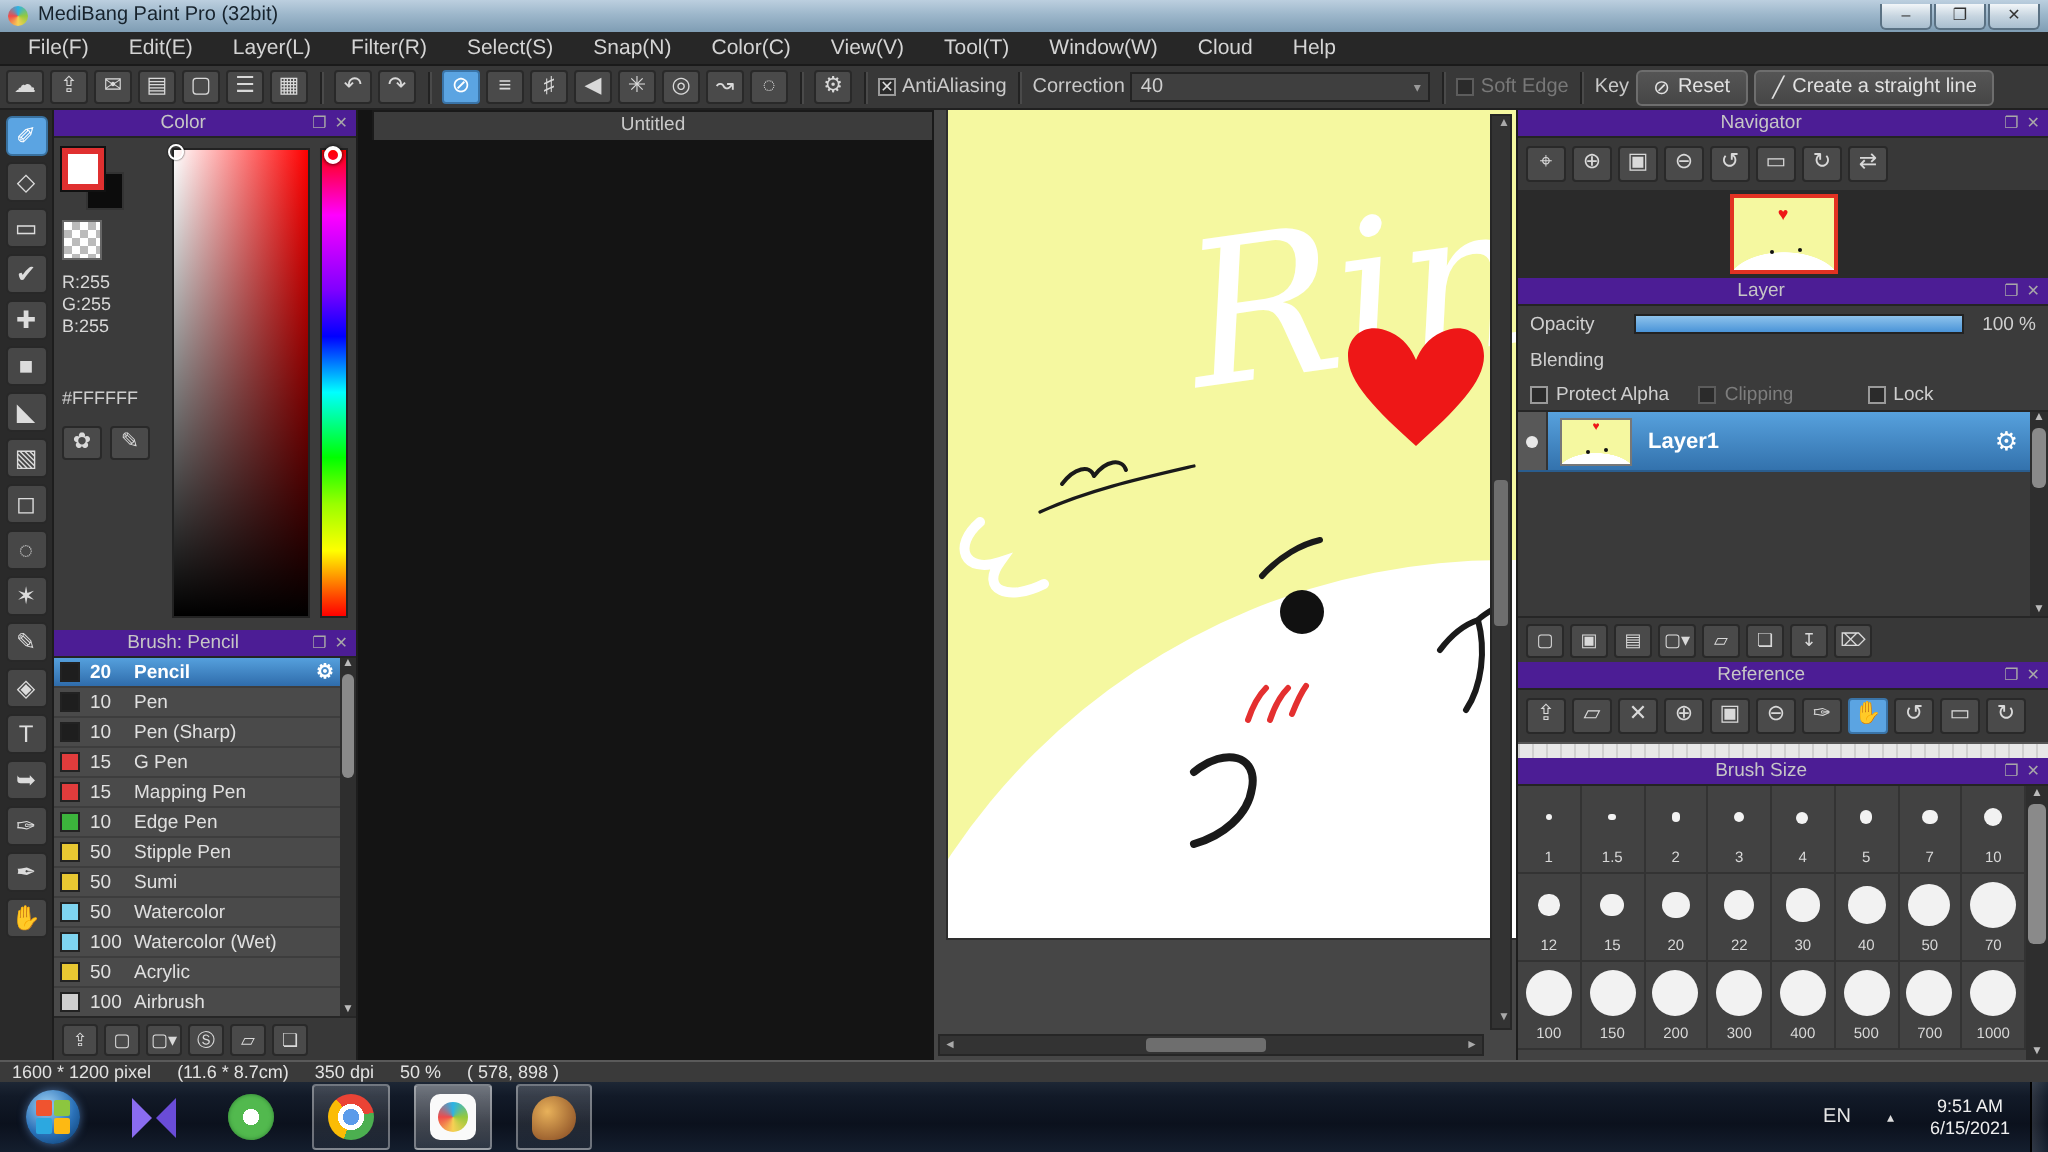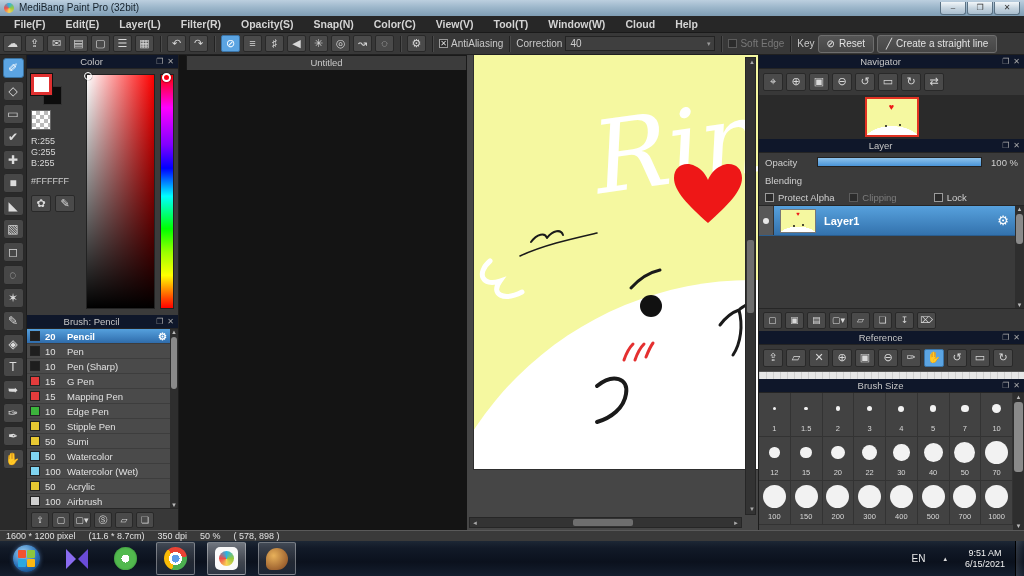--- a/index.html
+++ b/index.html
@@ -8,21 +8,21 @@
 
   
   .titlebar{height:16px;background:linear-gradient(180deg,#bccfdf 0%,#9db7cb 45%,#7f9db4 100%);display:flex;align-items:center;padding:0 4px;}
   .app-ico{width:10px;height:10px;border-radius:50%;background:conic-gradient(#2bb3e6,#95c93d,#f7d154,#ef4b4b,#2bb3e6);margin-right:5px;flex:none;}
   .title-text{font-size:10px;color:#16222c;line-height:16px;flex:1;white-space:nowrap;}
   #winbtns{display:flex;gap:1px;}
   .winbtn{width:26px;height:13px;font-size:8px;line-height:12px;text-align:center;color:#333;background:linear-gradient(180deg,#f2f6f9,#c7d5e0 50%,#a9bece);border:1px solid #5a7183;border-top:none;border-radius:0 0 3px 3px;}
 
   
   .menubar{height:17px;background:#272727;border-bottom:1px solid #1a1a1a;display:flex;align-items:center;padding:0 4px;}
-  .menu-item{font-size:10.5px;color:#d4d4d4;padding:0 10px;line-height:16px;white-space:nowrap;font-weight:bold;}
+  .menu-item{font-size:10.5px;color:#d4d4d4;padding:0 10px;line-height:16px;white-space:nowrap;}
 
   
   .toolbar{height:22px;background:#383838;border-bottom:1px solid #202020;display:flex;align-items:center;padding:0 3px;gap:3px;}
   .tb-group{display:flex;gap:3px;align-items:center;}
   .vsep{width:1px;height:16px;background:#222;box-shadow:1px 0 0 #4a4a4a;margin:0 3px;flex:none;}
   .btn{width:19px;height:17px;background:#4a4a4a;border:1px solid #292929;border-radius:2px;color:#d9d9d9;font-size:11px;line-height:15px;text-align:center;flex:none;overflow:hidden;}
   .btn.active{background:#5ba4e2;border-color:#3a74a8;color:#fff;}
   .tb-label{font-size:10px;color:#c9c9c9;white-space:nowrap;}
   .tb-label.dim{color:#787878;}
   .cb{display:inline-block;width:9px;height:9px;border:1px solid #9a9a9a;background:#2b2b2b;font-size:8px;line-height:8px;text-align:center;color:#ddd;vertical-align:-1px;}
@@ -31,37 +31,37 @@
   .dropdown .arr{margin-left:auto;font-size:7px;color:#9a9a9a;}
   .pillbtn{height:18px;background:linear-gradient(180deg,#555,#464646);border:1px solid #6e6e6e;border-radius:3px;display:flex;align-items:center;gap:4px;padding:0 8px;font-size:10px;color:#e2e2e2;white-space:nowrap;}
 
   
   .main{height:475px;display:flex;}
   #toolstrip{width:27px;background:#2a2a2a;border-right:1px solid #1d1d1d;display:flex;flex-direction:column;align-items:center;padding-top:3px;gap:3px;}
   .tool-btn{width:21px;height:20px;background:#474747;border:1px solid #282828;border-radius:3px;color:#dcdcdc;font-size:12px;line-height:18px;text-align:center;flex:none;}
   .tool-btn.active{background:#5ba4e2;border-color:#39719f;color:#fff;}
 
   .leftcol{width:152px;display:flex;flex-direction:column;border-right:1px solid #1d1d1d;background:#3b3b3b;}
-  .panel-header{height:14px;background:#0f172a;border-bottom:1px solid #242424;display:flex;align-items:center;padding:0 4px;flex:none;}
+  .panel-header{height:14px;background:#4c1d95;border-bottom:1px solid #242424;display:flex;align-items:center;padding:0 4px;flex:none;}
   .panel-title{flex:1;text-align:center;font-size:9.5px;color:#c6c6c6;white-space:nowrap;overflow:hidden;}
   .ph-ico{font-size:8px;color:#a8a8a8;margin-left:4px;}
 
   
   .color-panel{height:260px;display:flex;flex-direction:column;}
   .color-body{flex:1;display:flex;padding:5px 4px 6px 4px;gap:5px;}
   .color-info{width:50px;flex:none;font-size:9px;color:#d8d8d8;}
   .fgbg{position:relative;width:34px;height:32px;margin-bottom:4px;}
   .fg{position:absolute;left:0;top:0;width:21px;height:21px;background:#fff;border:3px solid #e03030;outline:1px solid #111;}
   .bg{position:absolute;left:12px;top:12px;width:19px;height:19px;background:#0c0c0c;border:1px solid #333;}
   .transp{width:20px;height:20px;margin:2px 0 6px 0;border:1px solid #666;background:
     linear-gradient(45deg,#bbb 25%,transparent 25%,transparent 75%,#bbb 75%),
     linear-gradient(45deg,#bbb 25%,#fff 25%,#fff 75%,#bbb 75%);
     background-size:8px 8px;background-position:0 0,4px 4px;}
   .rgb-line{line-height:11px;}
-  .hexline{margin-top:6px;line-height:12px;color:#cfcfcf;}
+  .hexline{margin-top:24px;line-height:12px;color:#cfcfcf;}
   #color-btns{display:flex;gap:4px;margin-top:8px;}
   #color-btns .btn{width:20px;height:17px;}
   .sv-box{flex:1;position:relative;border:1px solid #222;background:
     linear-gradient(to top,#000,rgba(0,0,0,0)),
     linear-gradient(to right,#fff,#f00);}
   .sv-cursor{position:absolute;left:-3px;top:-3px;width:8px;height:8px;border:1.5px solid #fff;border-radius:50%;box-shadow:0 0 1px #000;}
   .hue-bar{width:14px;flex:none;position:relative;border:1px solid #222;background:linear-gradient(to bottom,#f00 0%,#f0f 14%,#8000ff 30%,#00f 40%,#0ff 52%,#0f0 66%,#9f0 76%,#ff0 86%,#f40 96%,#f00 100%);}
   .hue-cursor{position:absolute;left:1px;top:-2px;width:9px;height:9px;border:2px solid #fff;border-radius:50%;box-shadow:0 0 2px #000;}
 
   
@@ -185,21 +185,21 @@
         <div class="winbtn">✕</div>
       </div>
   </div>
 
   <div class="menubar">
     <div id="menubar-items" style="display:flex;">
         <div class="menu-item">File(F)</div>
         <div class="menu-item">Edit(E)</div>
         <div class="menu-item">Layer(L)</div>
         <div class="menu-item">Filter(R)</div>
-        <div class="menu-item">Opacity(S)</div>
+        <div class="menu-item">Select(S)</div>
         <div class="menu-item">Snap(N)</div>
         <div class="menu-item">Color(C)</div>
         <div class="menu-item">View(V)</div>
         <div class="menu-item">Tool(T)</div>
         <div class="menu-item">Window(W)</div>
         <div class="menu-item">Cloud</div>
         <div class="menu-item">Help</div>
       </div>
   </div>
 

